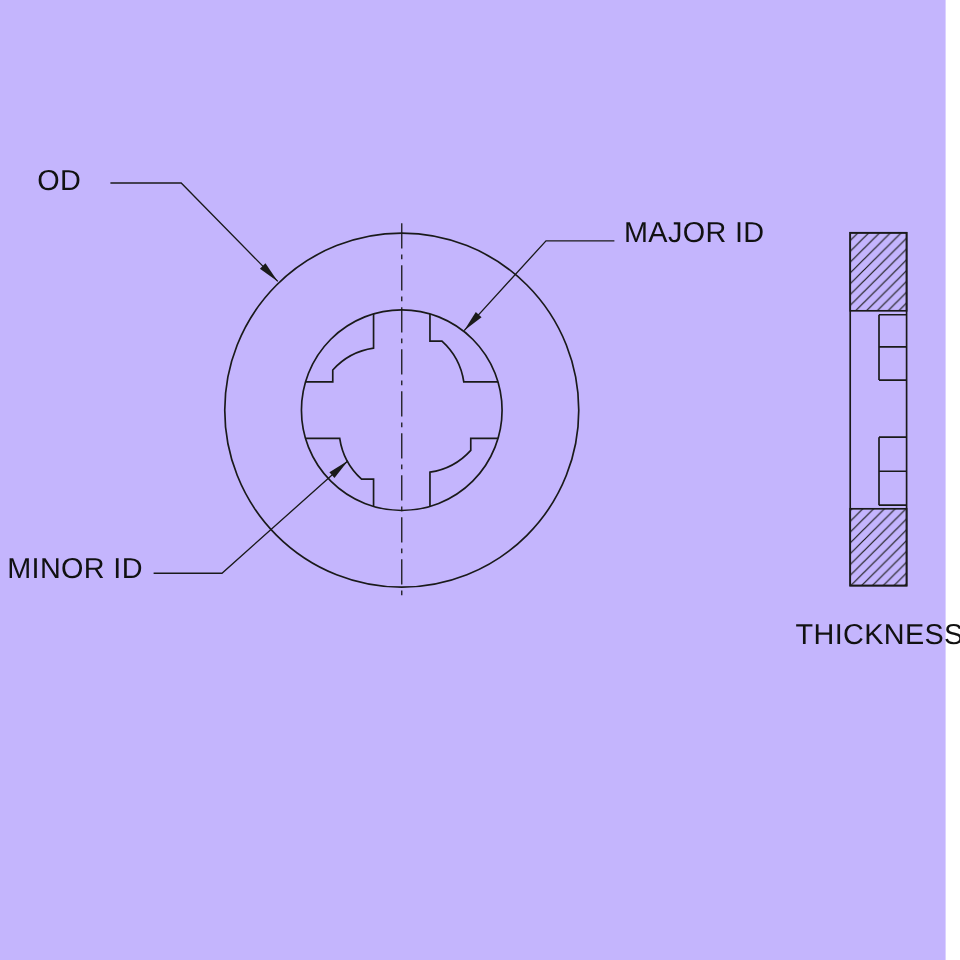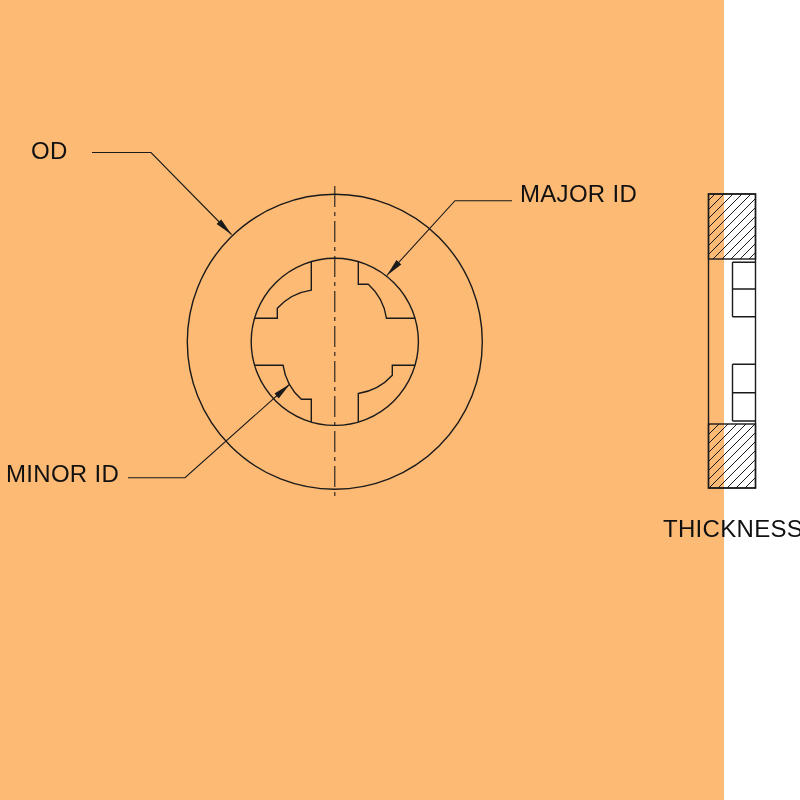--- a/index.html
+++ b/index.html
@@ -5,23 +5,23 @@
   html, body {
     margin: 0;
     padding: 0;
     width: 800px;
     height: 800px;
     background: #ffffff;
     font-family: "Liberation Sans", sans-serif;
   }
   .drawing-wrap {
     position: relative;
-    width: 724px;
+    width: 788px;
     height: 800px;
-    background: #fdba74;
+    background: #c4b5fd;
   }
   svg { display: block; }
   .objline {
     fill: none;
     stroke: #1a1a1a;
     stroke-width: 1.4;
   }
   .thinline {
     fill: none;
     stroke: #1a1a1a;

